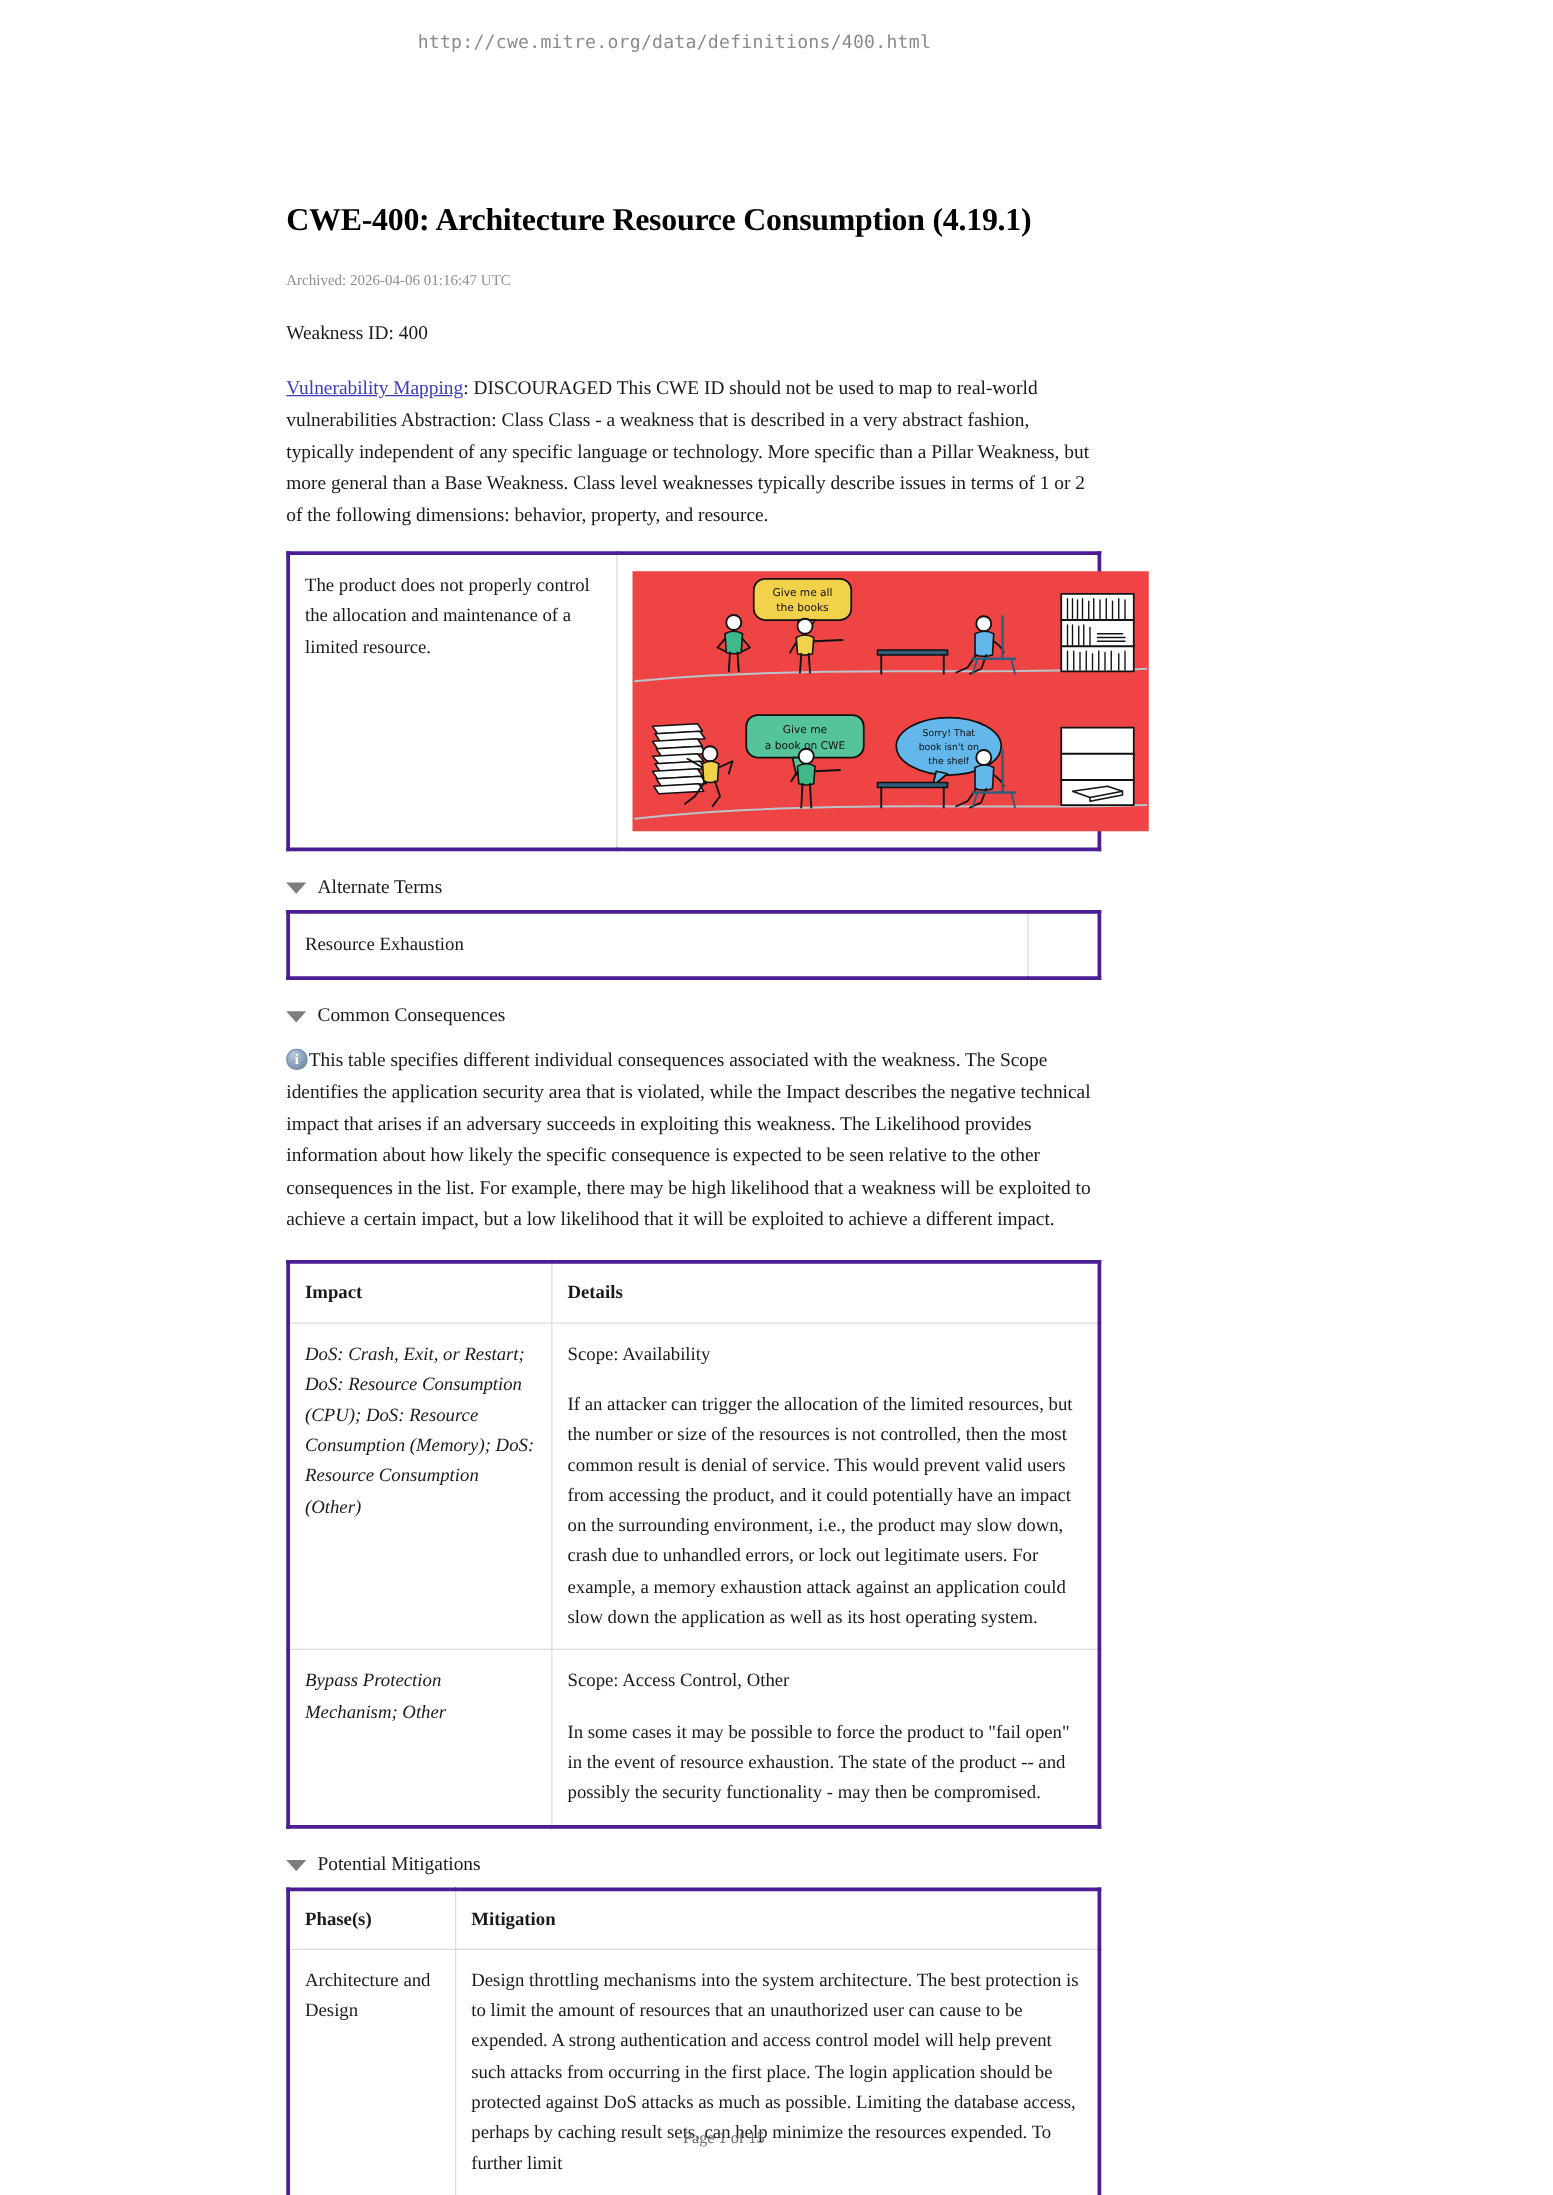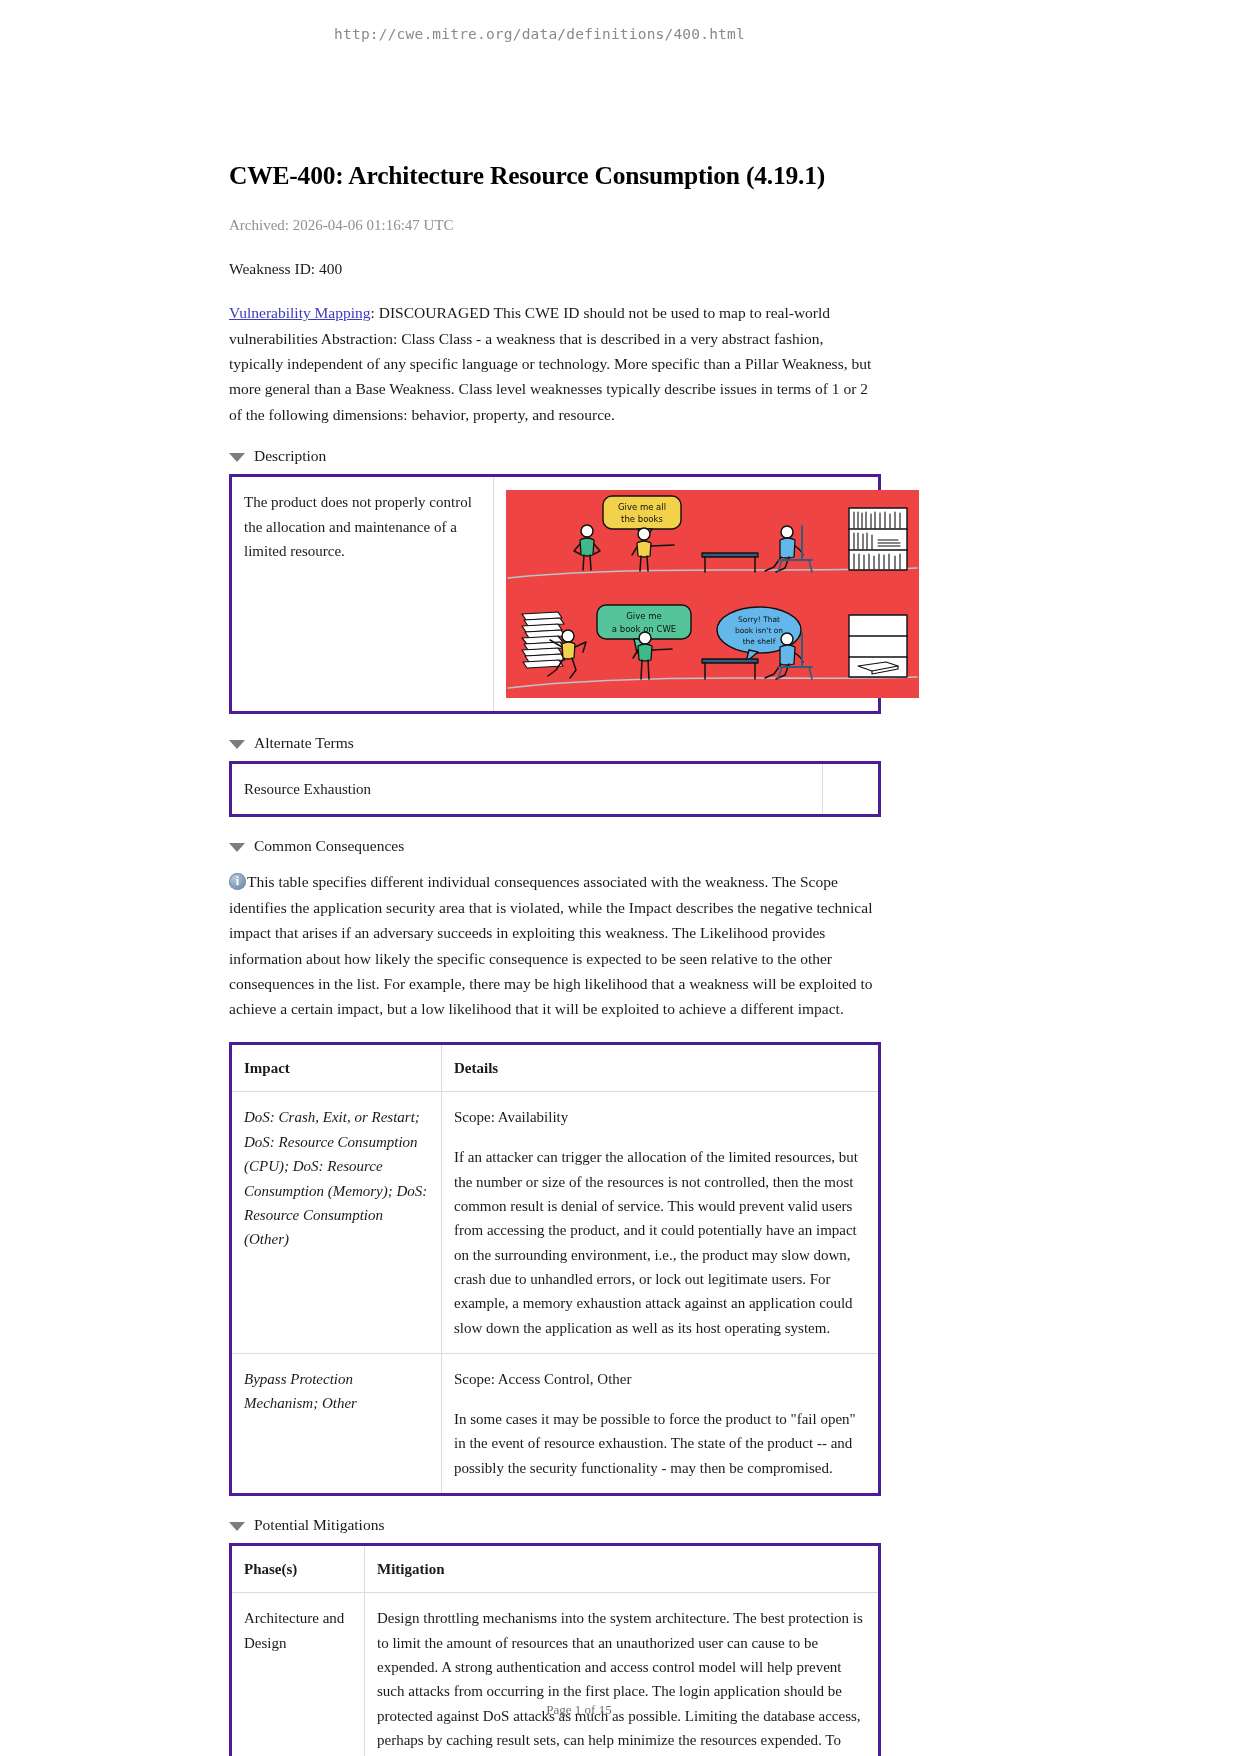--- a/index.html
+++ b/index.html
@@ -13,21 +13,21 @@
     position:absolute;top:26px;left:0;width:1079px;text-align:center;
     font-family:"DejaVu Sans Mono","Liberation Mono",monospace;
     font-size:14.5px;color:#8a8a8a;letter-spacing:0.2px;
   }
   .content{position:absolute;left:229px;top:160px;width:652px;}
   h1.doc-title{
     font-size:25.5px;font-weight:bold;margin:0 0 0 0;line-height:1.25;
     letter-spacing:-0.2px;color:#000;
   }
   .archived{
-    font-size:15px;color:#8f8f8f;margin-top:25px;
+    font-size:12px;color:#8f8f8f;margin-top:25px;
     font-family:"Liberation Serif",serif;
   }
   .weakness-id{font-size:15.5px;margin-top:23px;line-height:1.5;}
   .para{font-size:15.5px;line-height:1.64;margin-top:20px;text-align:left;}
   a.vm-link{color:#3b3bbd;text-decoration:underline;}
   .sec-head{
     display:flex;align-items:center;gap:9px;margin-top:20px;margin-bottom:9px;
     font-size:15.5px;color:#1a1a1a;
   }
   .tri{
@@ -82,24 +82,20 @@
   <div class="content">
 
     <h1 class="doc-title">CWE-400: Architecture Resource Consumption (4.19.1)</h1>
 
     <div class="archived">Archived: 2026-04-06 01:16:47 UTC</div>
 
     <div class="weakness-id">Weakness ID: 400</div>
 
     <p class="para"><a class="vm-link" href="#">Vulnerability Mapping</a><span>: DISCOURAGED This CWE ID should not be used to map to real-world vulnerabilities Abstraction: Class Class - a weakness that is described in a very abstract fashion, typically independent of any specific language or technology. More specific than a Pillar Weakness, but more general than a Base Weakness. Class level weaknesses typically describe issues in terms of 1 or 2 of the following dimensions: behavior, property, and resource.</span></p>
 
-    <div class="sec-head">
-      <span class="tri"></span>
-      <span>Description</span>
-    </div>
 
     <table class="doc">
       <tbody>
           <tr>
         <td class="desc-cell">
           <p>The product does not properly control the allocation and maintenance of a limited resource.</p>
         </td>
         <td class="img-cell">
           <div class="cartoon">
             <svg width="413" height="208" viewBox="0 0 413 208" xmlns="http://www.w3.org/2000/svg">

